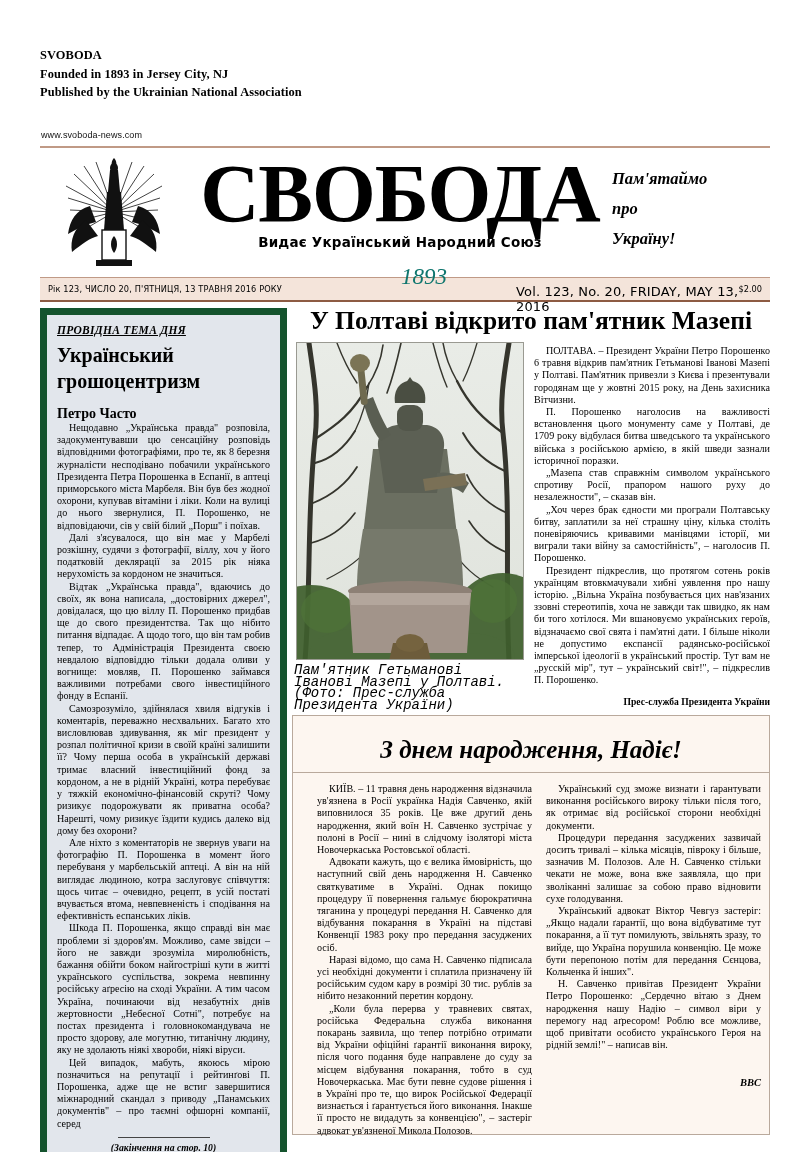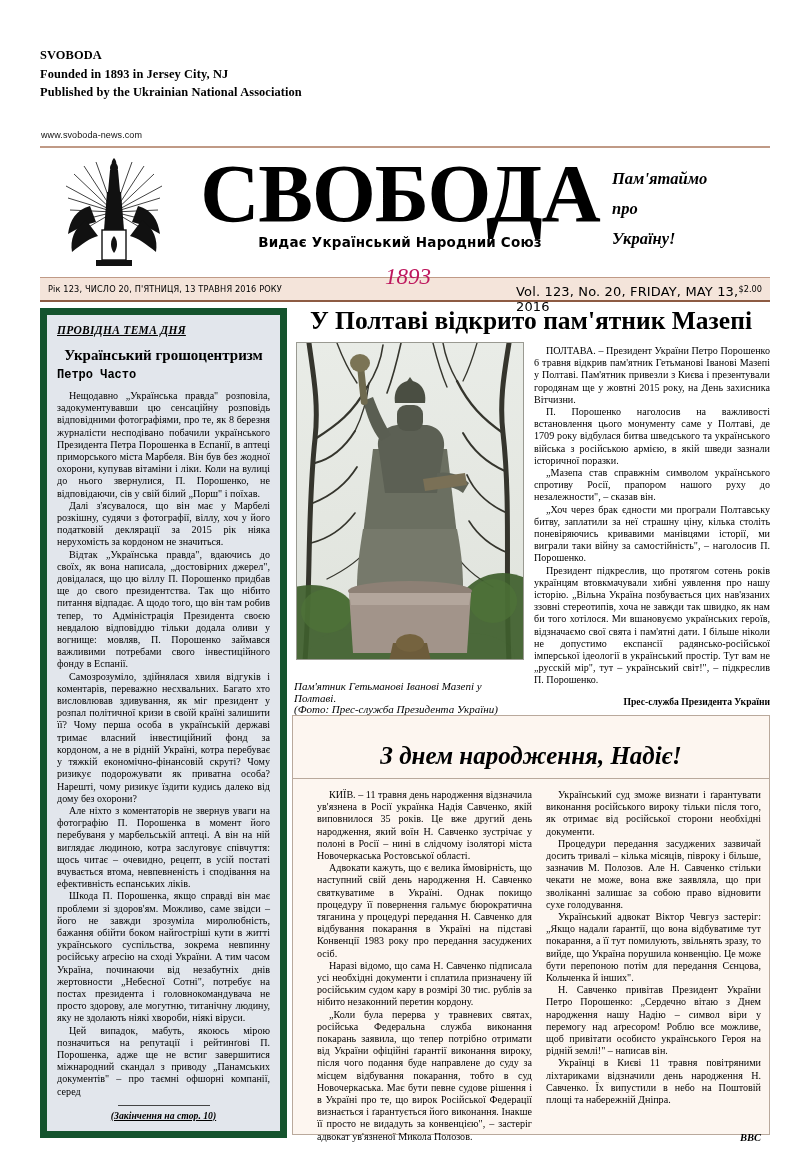--- a/index.html
+++ b/index.html
@@ -133,26 +133,26 @@
   }
   .infobar .price {
     position: absolute;
     right: 8px;
     top: 6px;
     font-family: "DejaVu Sans", "Liberation Sans", sans-serif;
     font-size: 8.2px;
   }
   .infobar .year {
     position: absolute;
-    left: 345px;
+    left: 361px;
     top: -14px;
     font-family: "Liberation Serif", serif;
     font-style: italic;
     font-size: 23px;
-    color: #be185d;
+    color: #0f766e;
   }
 
   
   .col-left {
     position: absolute;
     left: 40px;
     top: 308px;
     width: 247px;
     background: #e2e6ec;
     border: 7px solid #14532d;
@@ -164,30 +164,29 @@
     font-style: italic;
     font-weight: bold;
     font-size: 11.5px;
     text-decoration: underline;
     letter-spacing: .3px;
     margin-bottom: 6px;
   }
   .lead-title {
     font-family: "Liberation Serif", "DejaVu Serif", serif;
     font-weight: bold;
-    font-size: 15px;
+    font-size: 20px;
     line-height: 26px;
-    text-align: center;
-    margin: 2px 0 0 0;
+    text-align: left;
+    margin: 2px 0 12px 0;
   }
   .byline {
-    font-family: Liberation Mono, monospace;
-    font-weight: bold;
-    font-size: 12px;
-    margin-bottom: 8px;
+    font-family: Liberation Serif, serif;
+    font-weight: bold;
+    font-size: 14px;
   }
   .body-text {
     font-family: "Liberation Serif", "DejaVu Serif", serif;
     font-size: 10.1px;
     line-height: 12.2px;
     text-align: justify;
     text-justify: inter-word;
     hyphens: manual;
   }
   .body-text p {
@@ -229,25 +228,24 @@
     height: 318px;
     overflow: hidden;
     border: 1px solid #9a9a92;
     box-sizing: border-box;
   }
   .caption {
     position: absolute;
     left: 294px;
     top: 665px;
     width: 232px;
-    font-family: Liberation Serif, serif;
-    font-style: italic;
-    font-size: 11px;
+    font-family: Liberation Mono, monospace;
+    font-style: italic;
+    font-size: 14px;
     line-height: 11.6px;
-    margin-top: 16px;
   }
   .story-col {
     position: absolute;
     left: 534px;
     top: 345px;
     width: 236px;
   }
   .sig {
     text-align: right;
     font-family: "Liberation Serif", serif;
@@ -267,21 +265,21 @@
     border: 1px solid #b9a99c;
     box-sizing: border-box;
   }
   .box-head {
     text-align: center;
     font-family: "Liberation Serif", "DejaVu Serif", serif;
     font-style: italic;
     font-weight: bold;
     font-size: 25px;
     line-height: 36px;
-    padding-top: 22px;
+    padding-top: 16px;
   }
   .box-rule {
     width: 100%;
     height: 1px;
     background: #b9a99c;
     margin-top: 4px;
   }
   .box-cols {
     display: flex;
     gap: 14px;
@@ -476,19 +474,18 @@
         <p>КИЇВ. – 11 травня день народження відзначила ув'язнена в Росії українка Надія Савченко, якій виповнилося 35 років. Це вже другий день народження, який воїн Н. Савченко зустрічає у полоні в Росії – нині в слідчому ізоляторі міста Новочеркаська Ростовської області.</p>
         <p>Адвокати кажуть, що є велика ймовірність, що наступний свій день народження Н. Савченко святкуватиме в Україні. Однак покищо процедуру її повернення гальмує бюрократична тяганина у процедурі передання Н. Савченко для відбування покарання в Україні на підставі Конвенції 1983 року про передання засуджених осіб.</p>
         <p>Наразі відомо, що сама Н. Савченко підписала усі необхідні документи і сплатила призначену їй російським судом кару в розмірі 30 тис. рублів за нібито незаконний перетин кордону.</p>
         <p>„Коли була перерва у травневих святах, російська Федеральна служба виконання покарань заявила, що тепер потрібно отримати від України офіційні ґарантії виконання вироку, після чого подання буде направлене до суду за місцем відбування покарання, тобто в суд Новочеркаська. Має бути певне судове рішення і в Україні про те, що вирок Російської Федерації визнається і ґарантується його виконання. Інакше її просто не видадуть за конвенцією", – застеріг адвокат ув'язненої Микола Полозов.</p>
       </div>
       <div class="body-text">
         <p>Український суд зможе визнати і ґарантувати виконання російського вироку тільки після того, як отримає від російської сторони необхідні документи.</p>
         <p>Процедури передання засуджених зазвичай досить тривалі – кілька місяців, півроку і більше, зазначив М. Полозов. Але Н. Савченко стільки чекати не може, вона вже заявляла, що при зволіканні залишає за собою право відновити сухе голодування.</p>
         <p>Український адвокат Віктор Чевгуз застеріг: „Якщо надали ґарантії, що вона відбуватиме тут покарання, а її тут помилують, звільнять зразу, то вийде, що Україна порушила конвенцію. Це може бути перепоною потім для передання Сєнцова, Кольченка й інших".</p>
         <p>Н. Савченко привітав Президент України Петро Порошенко: „Сердечно вітаю з Днем народження нашу Надію – символ віри у перемогу над аґресором! Роблю все можливе, щоб привітати особисто українського Героя на рідній землі!" – написав він.</p>
-        <p>Українці в Києві 11 травня повітряними ліхтариками відзначили день народження Н. Савченко. Їх випустили в небо на Поштовій площі та набережній Дніпра.</p>
         <div class="sig-right">BBC</div>
       </div>
     </div>
   </div>
 
 </div>
 
 </body></html>

